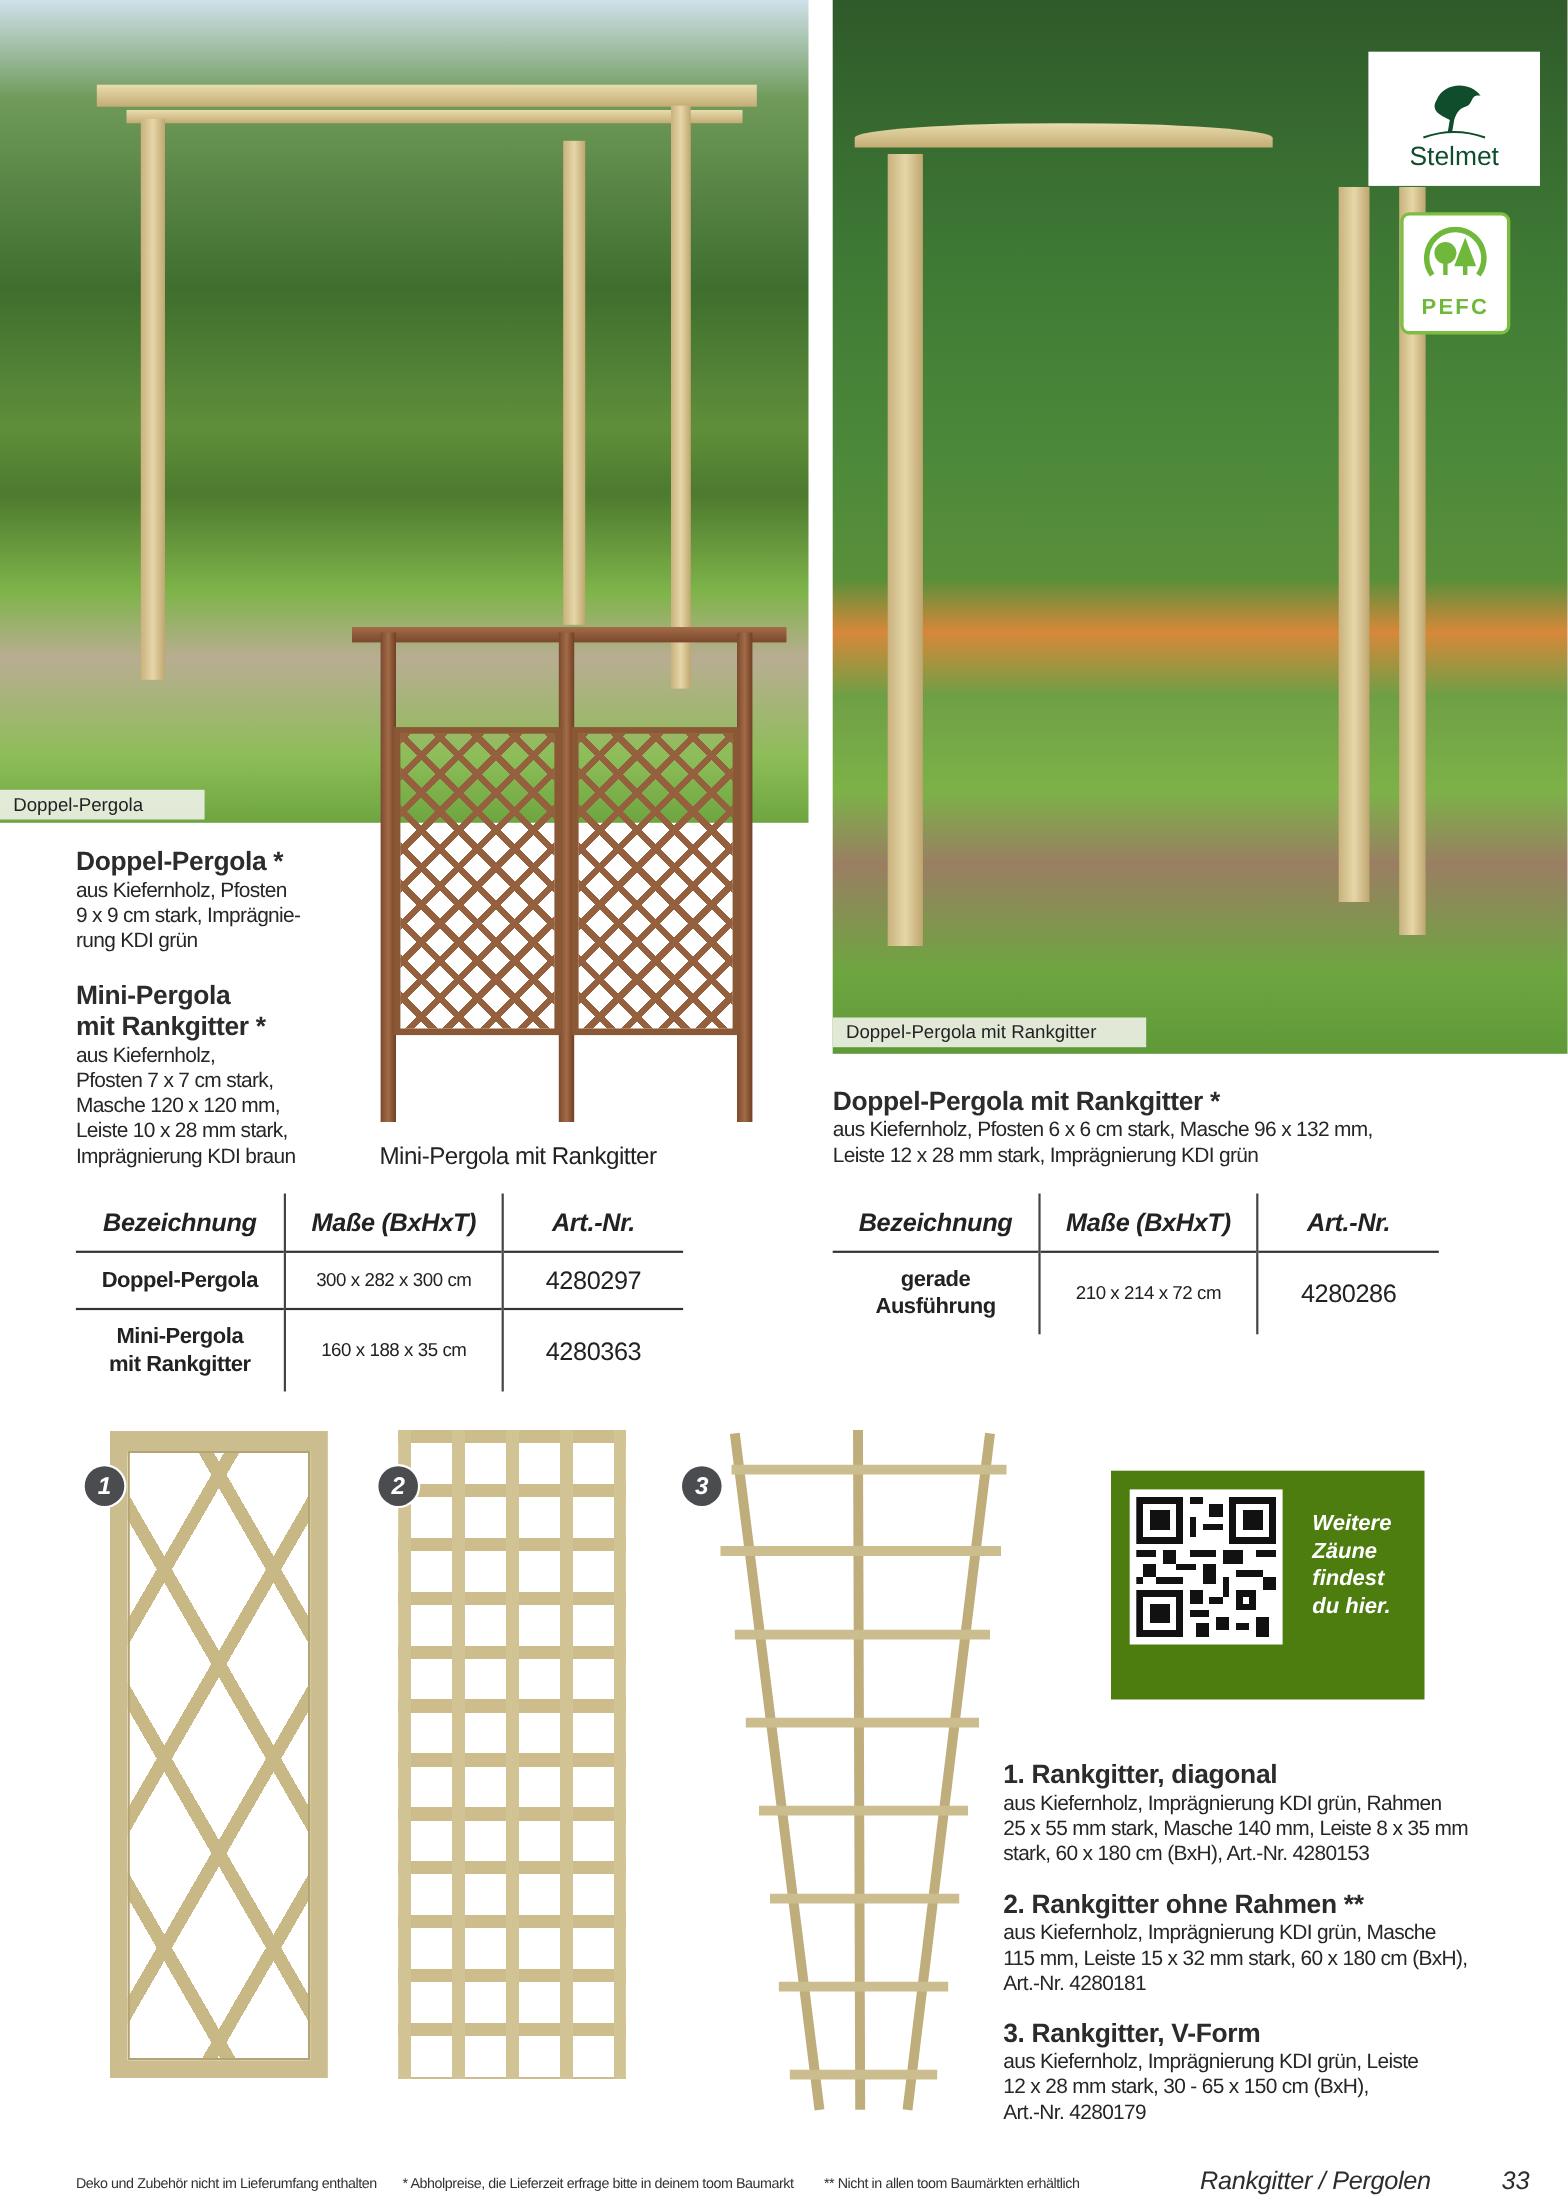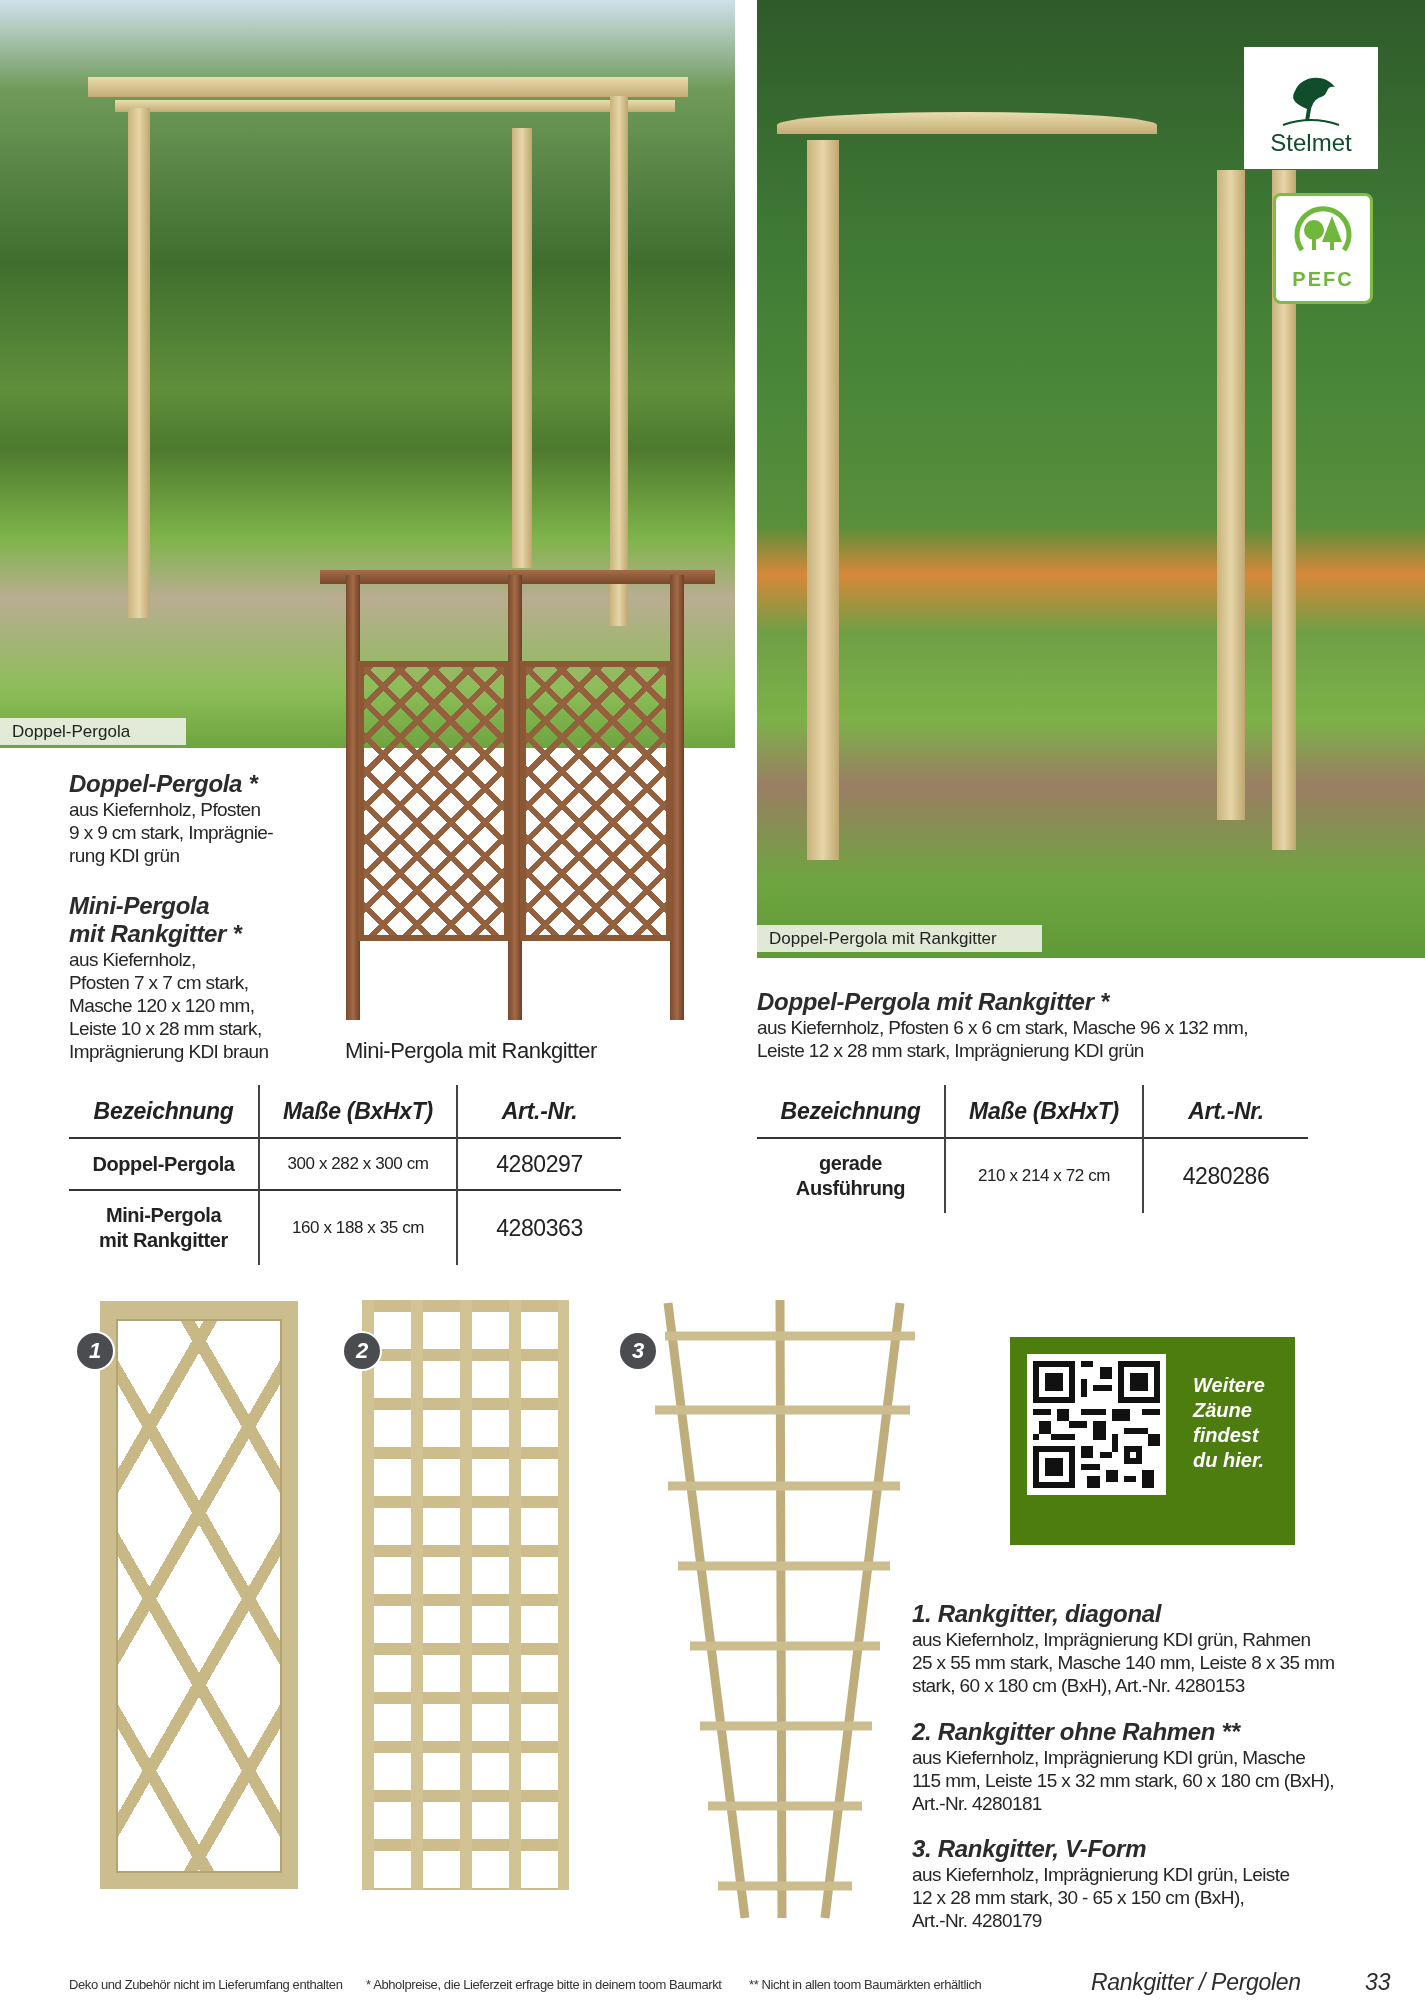--- a/index.html
+++ b/index.html
@@ -12,26 +12,26 @@
     background: linear-gradient(180deg, #2f5a2a 0%, #3f7a35 25%, #4e8a3a 45%, #5a8f3a 55%, #d7883a 60%, #6f9f45 66%, #7cb248 75%, #9a7e63 82%, #6ea540 92%, #5f9a38 100%); }
   .post { position: absolute; background: linear-gradient(90deg,#c9b27d,#e6d6a8,#bfa670); }
   .beam { position: absolute; background: linear-gradient(180deg,#e9dcae,#c4ac74); }
   .brown-post { position: absolute; background: linear-gradient(90deg,#7a4a2f,#a36b46,#6f3f25); }
   .lattice-brown { position: absolute;
     background:
       repeating-linear-gradient(45deg, transparent 0 18px, #94603d 18px 24px),
       repeating-linear-gradient(-45deg, transparent 0 18px, #94603d 18px 24px);
     border: 6px solid #8b5836; }
   .caption-tag { position: absolute; background: rgba(235,240,228,0.92); color: #222; font-size: 17px; padding: 4px 10px 3px 12px; }
-  .logo-stelmet { position: absolute; left: 1244px; top: 47px; width: 134px; height: 122px; background: #fff; display: flex; flex-direction: column; align-items: center; justify-content: flex-end; padding-bottom: 12px; }
+  .logo-stelmet { position: absolute; left: 1244px; top: 47px; width: 156px; height: 122px; background: #fff; display: flex; flex-direction: column; align-items: center; justify-content: flex-end; padding-bottom: 12px; }
   .logo-stelmet .tree { width: 60px; height: 56px; margin-bottom: 2px; }
   .logo-stelmet .name { color: #0f4d2c; font-size: 24px; font-family: "Liberation Sans", sans-serif; }
   .logo-pefc { position: absolute; left: 1273px; top: 193px; width: 100px; height: 111px; background: #fff; border: 3px solid #7cbd42; border-radius: 8px; display: flex; flex-direction: column; align-items: center; justify-content: center; }
   .logo-pefc .name { color: #6fb83b; font-weight: bold; font-size: 20px; letter-spacing: 2px; margin-top: 4px; font-family: "Liberation Sans", sans-serif; }
-  .h-it { font-weight: bold; font-style: italic; font-size: 24px; color: #2b2b2b; line-height: 28px; letter-spacing: -0.3px; }
+  .h-it { font-weight: bold; font-size: 24px; color: #2b2b2b; line-height: 28px; letter-spacing: -0.3px; }
   .body-txt { font-size: 19px; line-height: 23px; color: #262626; letter-spacing: -0.6px; }
   table.spec { position: absolute; border-collapse: collapse; font-size: 19px; color: #222; }
   table.spec th { font-weight: bold; font-style: italic; font-size: 23px; padding: 0 8px; height: 53px; text-align: center; letter-spacing: -0.3px; }
   table.spec td { text-align: center; padding: 4px 8px; letter-spacing: -0.4px; }
   table.spec tr.row1 td { height: 52px; border-top: 2px solid #333; }
   table.spec tr.row2 td { height: 75px; border-top: 2px solid #333; }
   table.spec th + th, table.spec td + td { border-left: 2px solid #444; }
   table.spec td.name { font-weight: bold; font-size: 20px; line-height: 25px; }
   table.spec td.dim { font-size: 17px; }
   table.spec td.art { font-size: 23px; }

